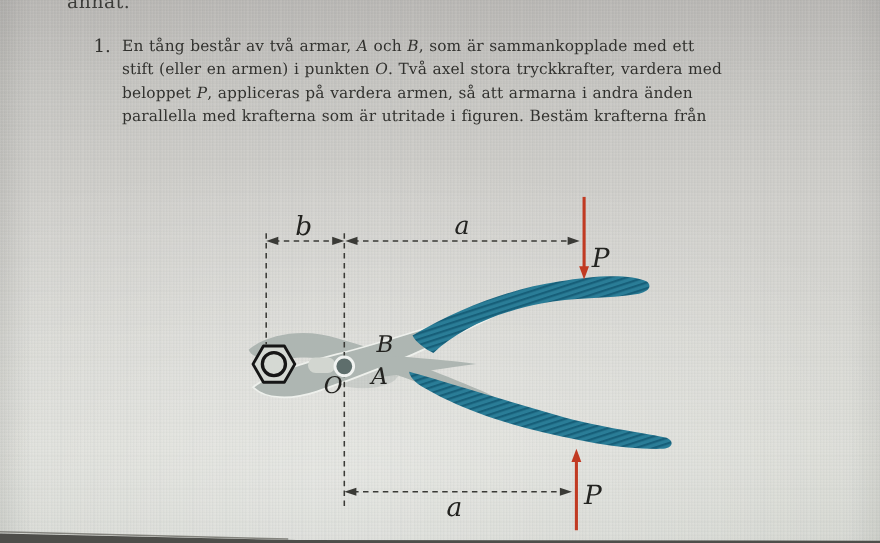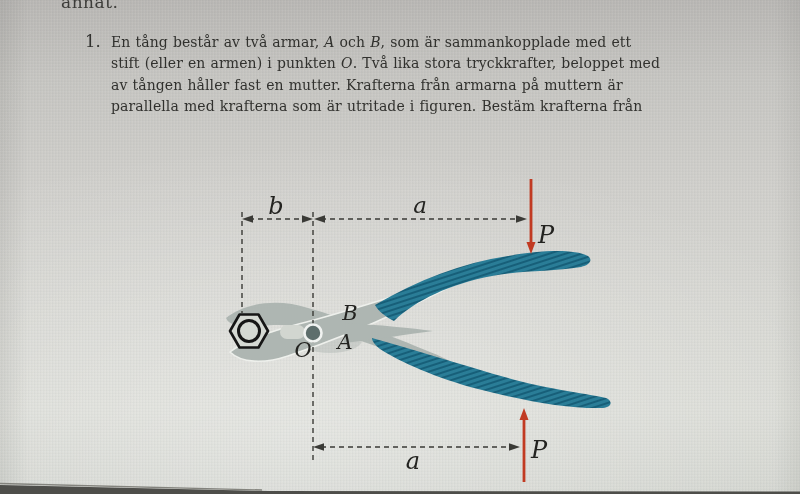--- a/index.html
+++ b/index.html
@@ -46,22 +46,22 @@
 <div class="page">
 
   <div class="texture"></div>
 
   <div class="top-fragment">annat.</div>
 
   <div class="prob-number">1.</div>
 
   <div class="prob-text">
       <div class="tline"><span>En tång består av två armar, </span><span class="it">A</span><span> och </span><span class="it">B</span><span>, som är sammankopplade med ett</span></div>
-      <div class="tline"><span>stift (eller en armen) i punkten </span><span class="it">O</span><span>. Två lika stora tryckkrafter, beloppet med</span></div>
-      <div class="tline"><span>av tången håller fast en mutter. Krafterna från armarna på muttern är</span></div>
+      <div class="tline"><span>stift (eller en armen) i punkten </span><span class="it">O</span><span>. Två axel stora tryckkrafter, vardera med</span></div>
+      <div class="tline"><span>beloppet </span><span class="it">P</span><span>, appliceras på vardera armen, så att armarna i andra änden</span></div>
       <div class="tline"><span>parallella med krafterna som är utritade i figuren. Bestäm krafterna från</span></div>
     </div>
 
   <svg class="fig-svg" width="800" height="494" viewBox="0 0 800 494">
     <defs>
       <pattern id="hatch" width="5" height="5" patternUnits="userSpaceOnUse" patternTransform="rotate(72)">
         <rect width="5" height="5" fill="#2a7d97"></rect>
         <line x1="1" y1="0" x2="1" y2="5" stroke-width="2" stroke="#175f79"></line>
       </pattern>
     </defs>

